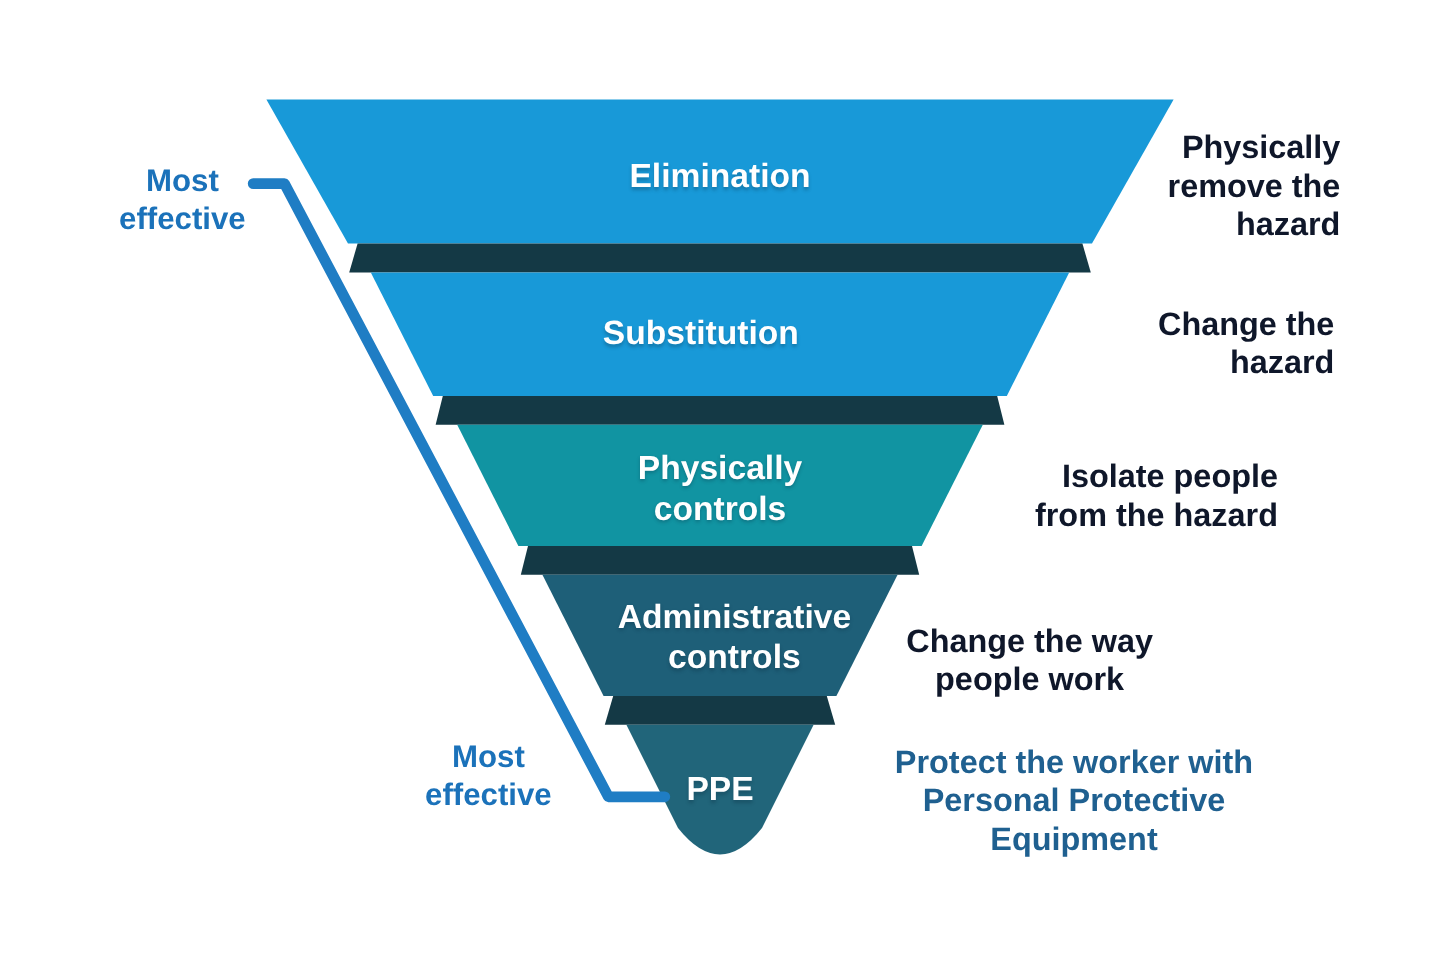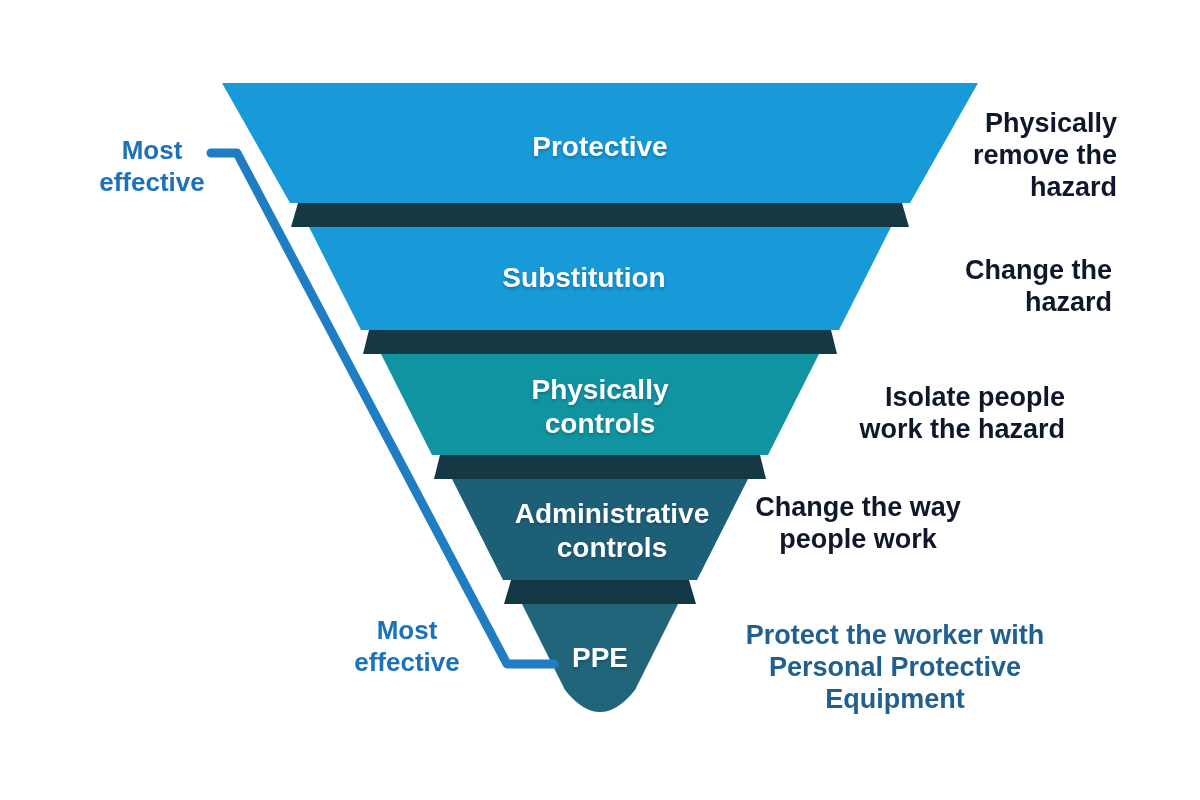--- a/index.html
+++ b/index.html
@@ -49,21 +49,21 @@
 
     <polygon points="452,479 748,479 697,580 503,580" fill="#1E5F78"></polygon>
 
     <polygon points="511,580 689,580 696,604 504,604" fill="#143945"></polygon>
 
     <path d="M 522 604 L 678 604 L 635 690 Q 600 734 565 690 Z" fill="#21657A"></path>
 
     <polyline points="211,153 237,153 507,664 554,664" fill="none" stroke-width="9" stroke-linecap="round" stroke-linejoin="round" stroke="#1F7DC4"></polyline>
   </svg>
 
-  <div class="band-label" style="left:600px;top:147px;">Protective</div>
+  <div class="band-label" style="left:600px;top:147px;">Elimination</div>
 
   <div class="band-label" style="left:584px;top:278px;">Substitution</div>
 
   <div class="band-label" style="left:600px;top:407px;">Physically
 controls</div>
 
   <div class="band-label" style="left:612px;top:531px;">Administrative
 controls</div>
 
   <div class="band-label" style="left:600px;top:638px;margin-top:20px;">PPE</div>
@@ -75,21 +75,21 @@
 effective</div>
 
   <div class="annotation right" style="top:107px;right:83px;">Physically
 remove the
 hazard</div>
 
   <div class="annotation right" style="top:254px;right:88px;">Change the
 hazard</div>
 
   <div class="annotation right" style="top:381px;right:135px;">Isolate people
-work the hazard</div>
+from the hazard</div>
 
-  <div class="annotation center" style="top:491px;left:858px;">Change the way
+  <div class="annotation center" style="top:518px;left:858px;">Change the way
 people work</div>
 
   <div class="annotation navy center" style="top:619px;left:895px;">Protect the worker with
 Personal Protective Equipment</div>
 
 </div>
 
 </body></html>

